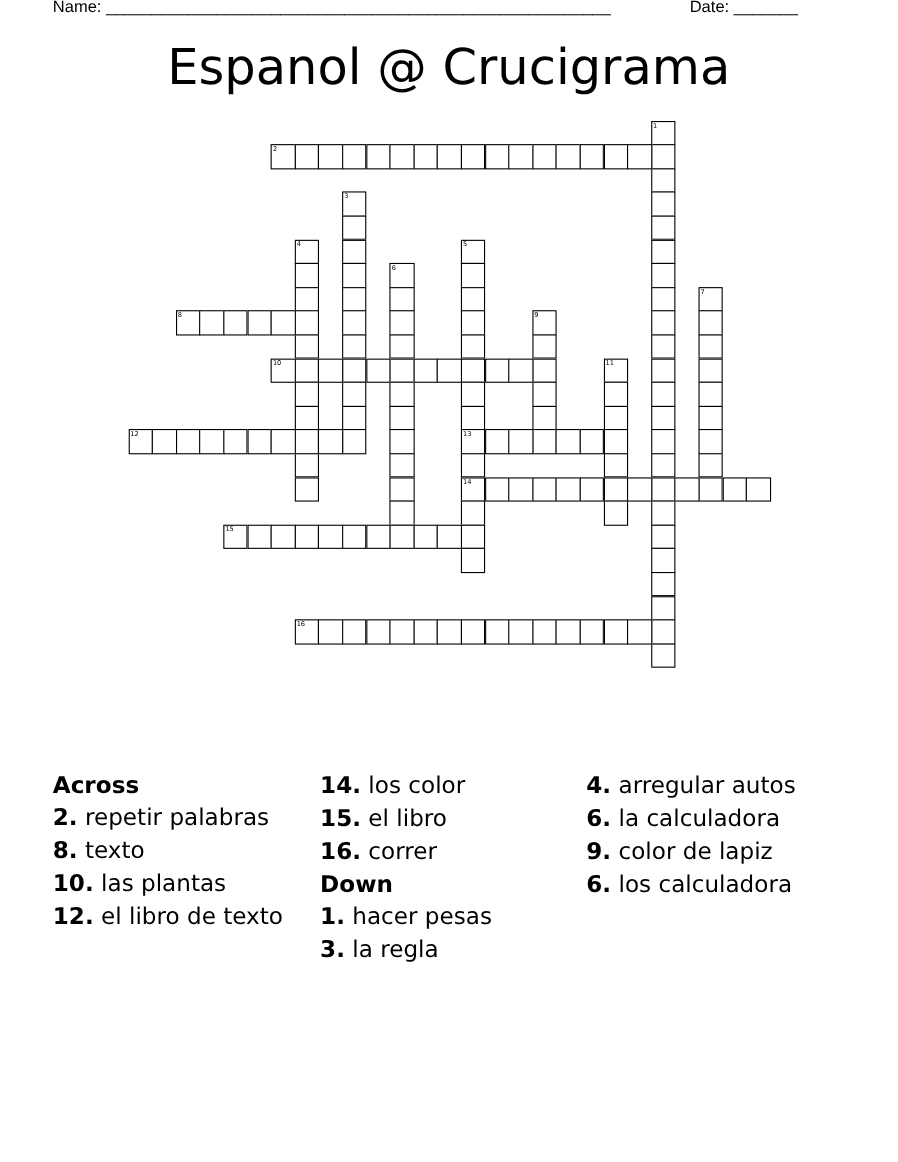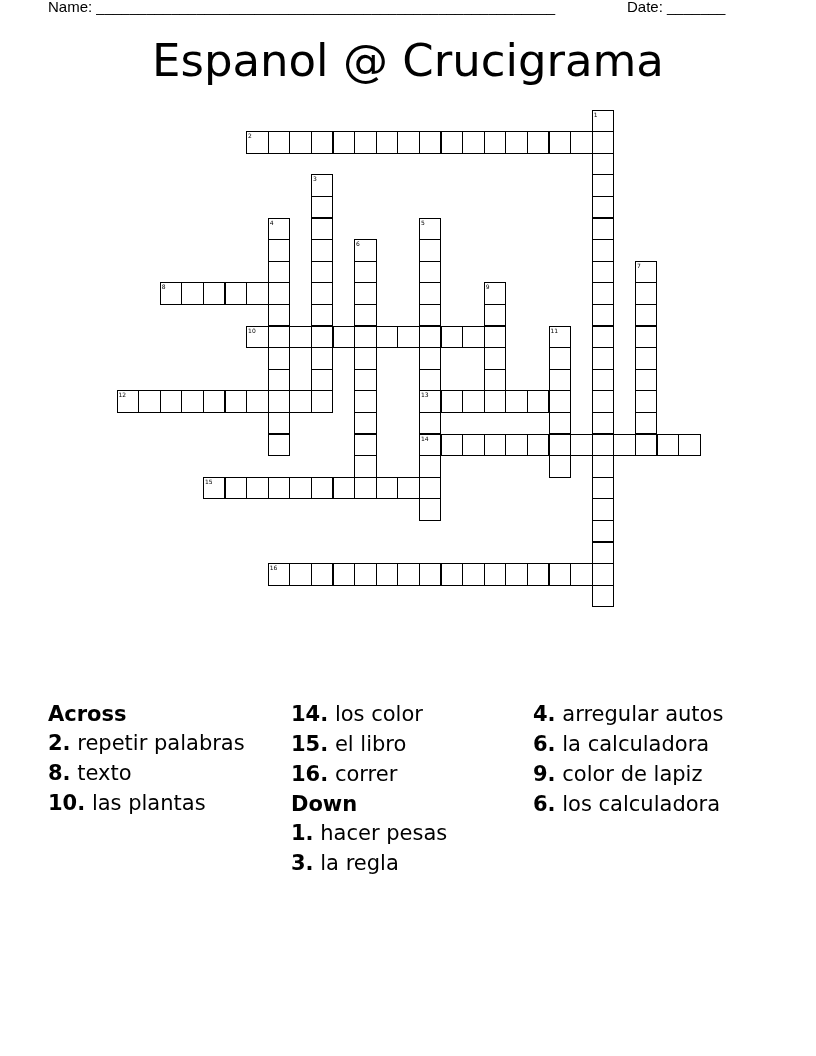--- a/index.html
+++ b/index.html
@@ -226,20 +226,21 @@
     <div class="cell" style="left: 527.4px; top: 563.6px; width: 22.6px; height: 22.6px;"></div>
     <div class="cell" style="left: 549px; top: 563.6px; width: 22.6px; height: 22.6px;"></div>
     <div class="cell" style="left: 570.6px; top: 563.6px; width: 22.6px; height: 22.6px;"></div>
   </div>
 
 <div class="clues col1">
   <div class="clue-heading">Across</div>
   <div class="clue"><span class="n">2.</span><span> repetir palabras</span></div>
   <div class="clue"><span class="n">8.</span><span> texto</span></div>
   <div class="clue"><span class="n">10.</span><span> las plantas</span></div>
+  <div class="clue"><span class="n">12.</span><span> el libro de texto</span></div>
 </div>
 
 <div class="clues col2">
   <div class="clue"><span class="n">14.</span><span> los color</span></div>
   <div class="clue"><span class="n">15.</span><span> el libro</span></div>
   <div class="clue"><span class="n">16.</span><span> correr</span></div>
   <div class="clue-heading">Down</div>
   <div class="clue"><span class="n">1.</span><span> hacer pesas</span></div>
   <div class="clue"><span class="n">3.</span><span> la regla</span></div>
 </div>

